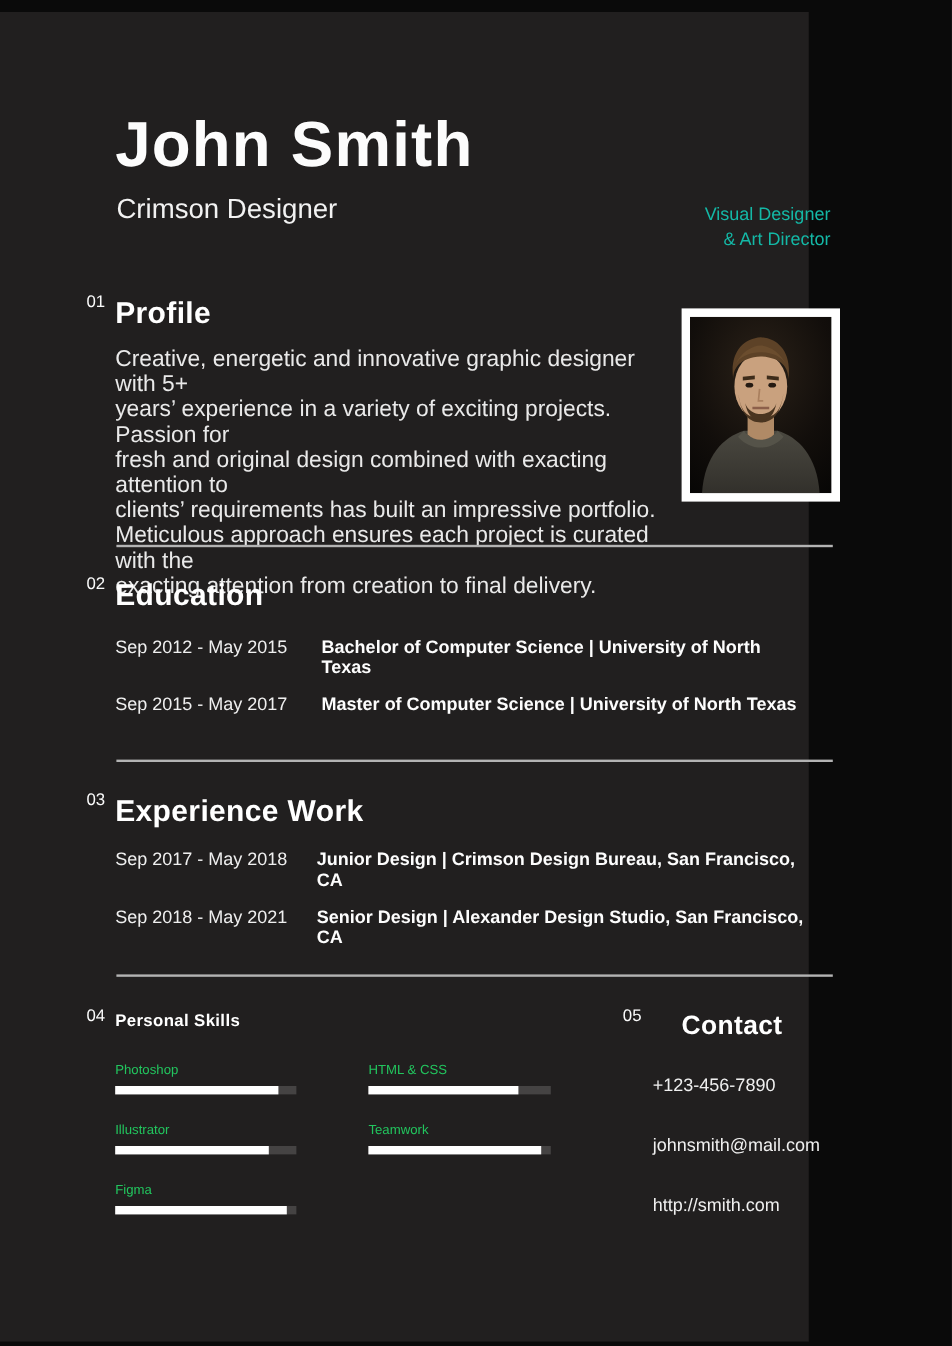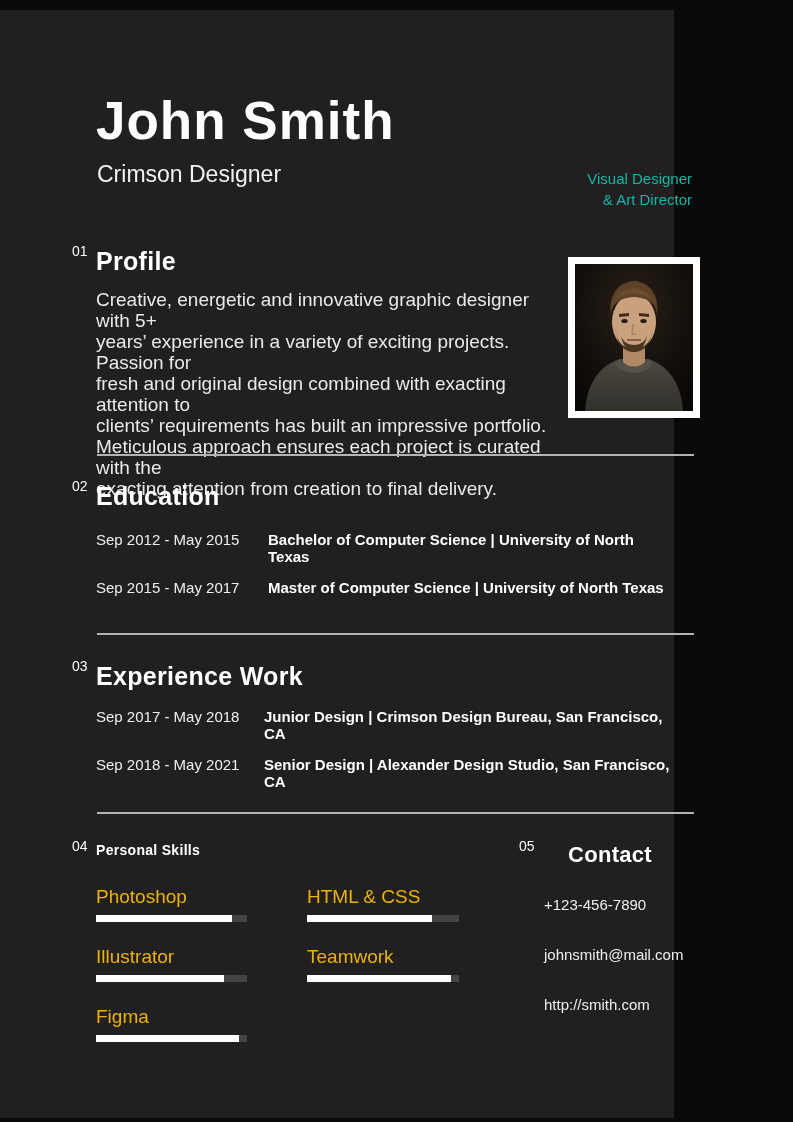--- a/index.html
+++ b/index.html
@@ -43,21 +43,21 @@
   .photo-frame svg { display:block; width:118px; height:147px; }
 
   
   .divider { left:97px; width:597px; height:2px; background:#b3b3b3; }
 
   
   .row-date { font-size:15px; font-weight:400; color:#efefef; }
   .row-desc { font-size:15px; font-weight:700; color:#fdfdfd; }
 
   
-  .skill-label { font-size:19px; color:#eab308; }
+  .skill-label { font-size:11px; color:#22c55e; }
   .skill-track { margin-top:7px; height:7px; background:#454343; width:100%; }
   .skill-fill  { height:7px; background:#ffffff; }
   .skill-item  { margin-bottom:24px; }
   .skills-col  { position:absolute; top:876px; }
   .col1 { left:96px;  width:151px; }
   .col2 { left:307px; width:152px; }
 
   
   .contact-list { left:544px; top:886px; }
   .contact-item { font-size:15px; color:#efefef; margin-bottom:33px; }

